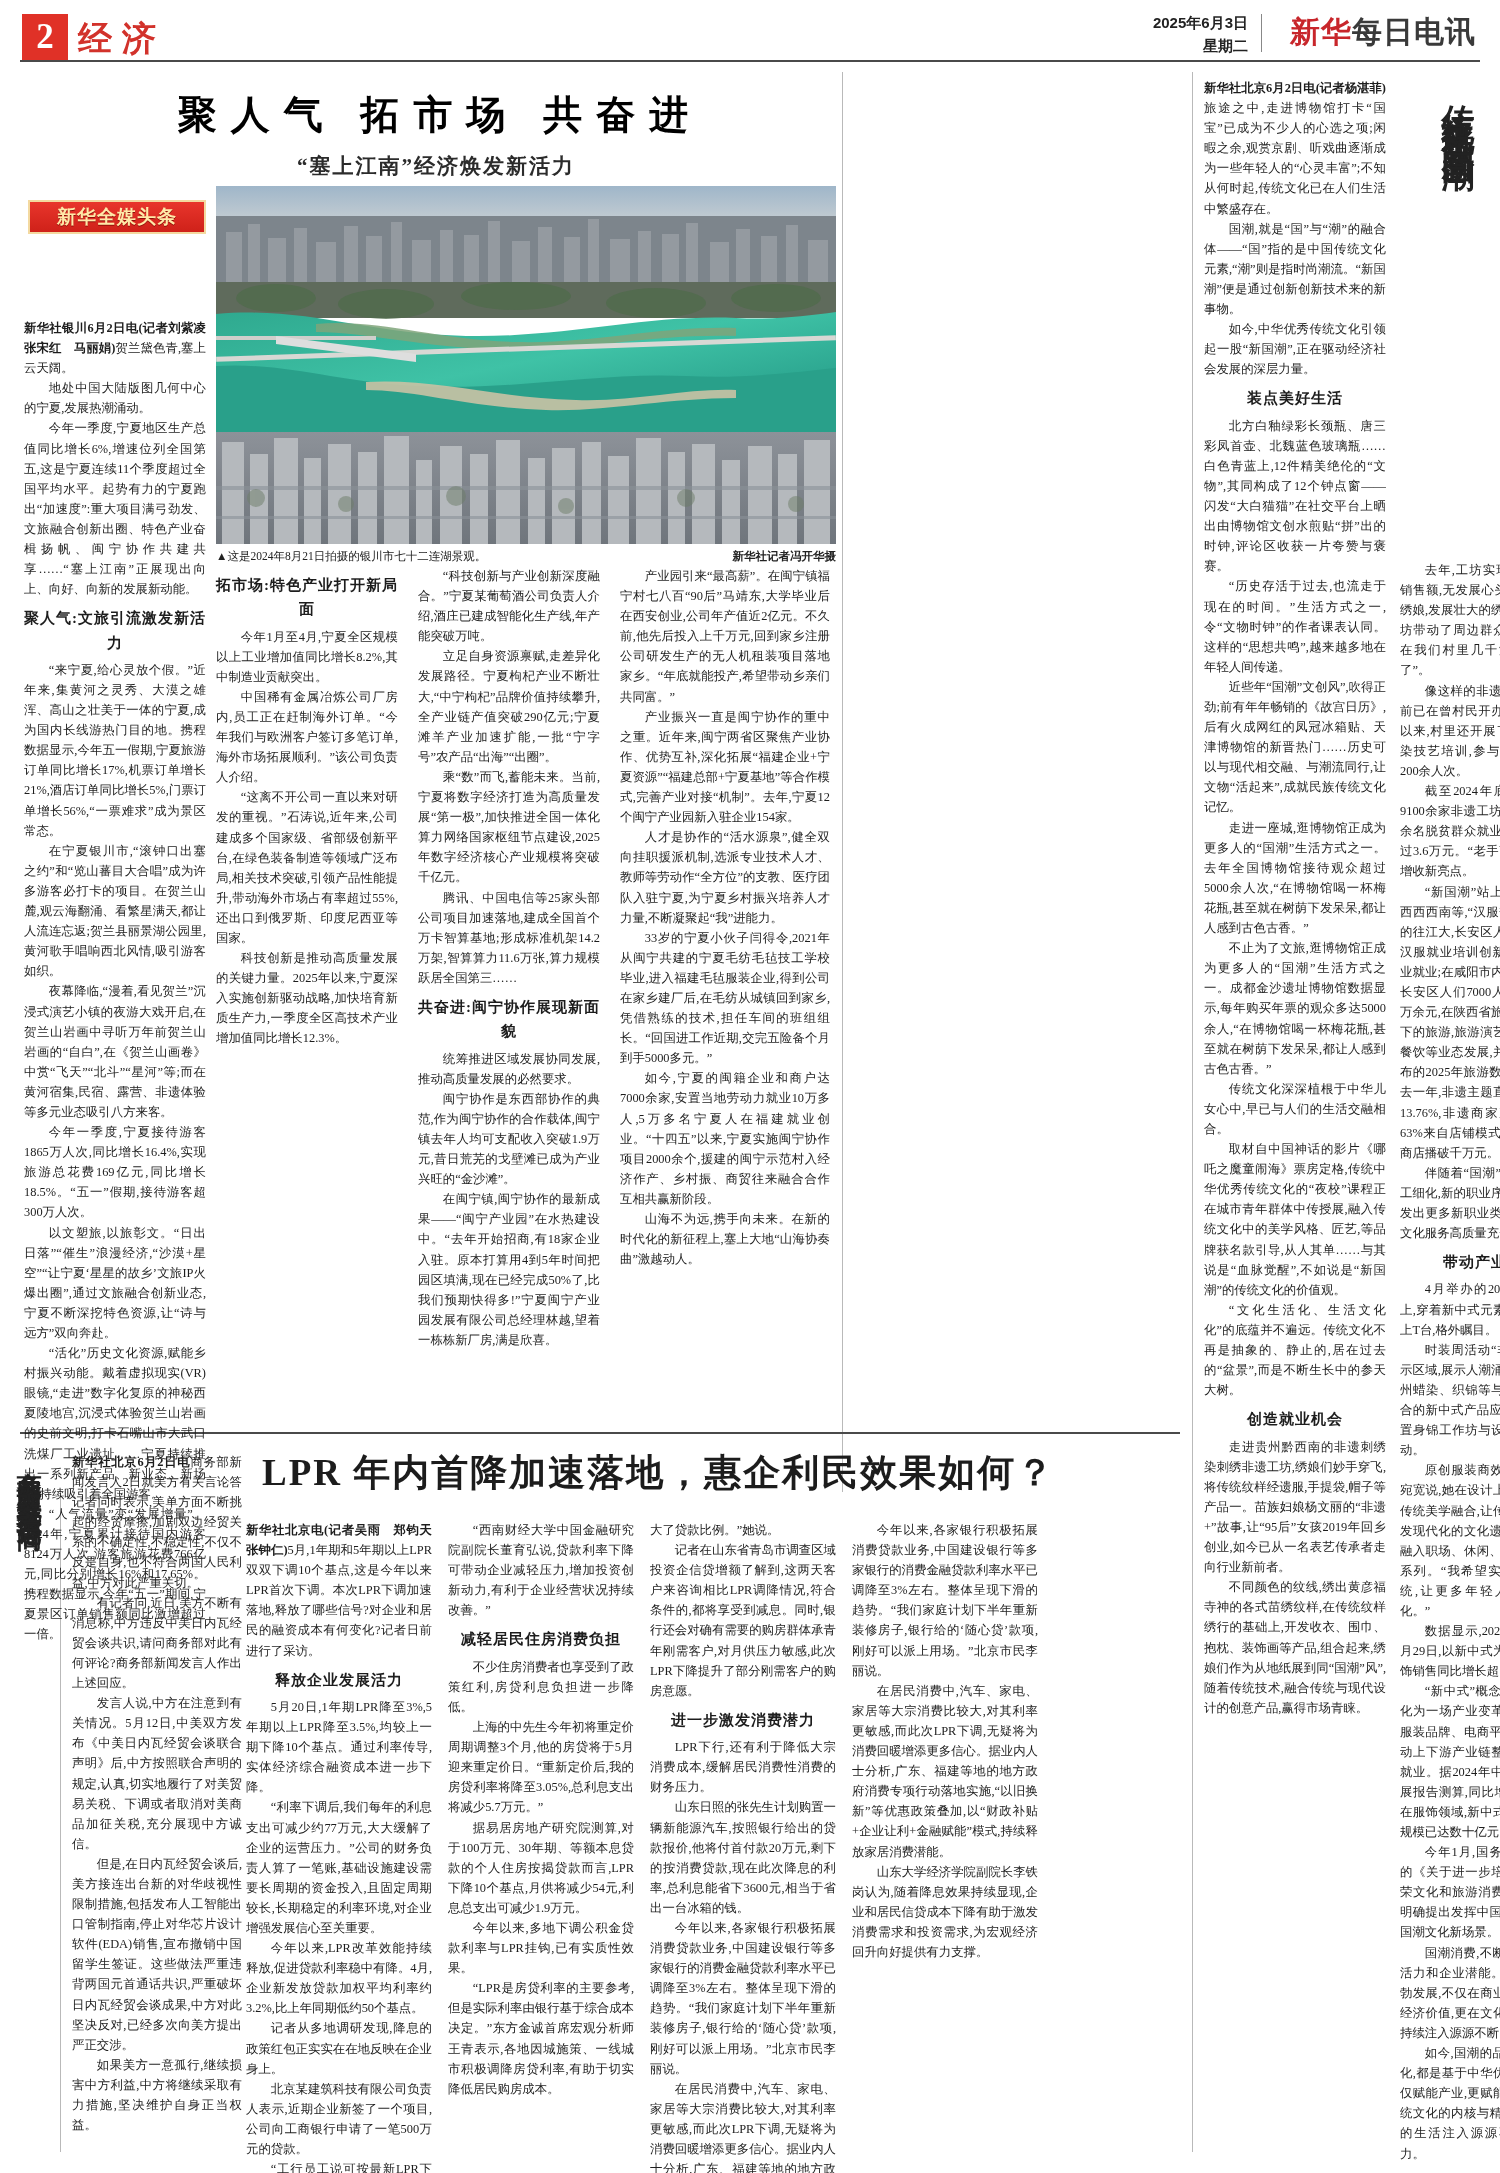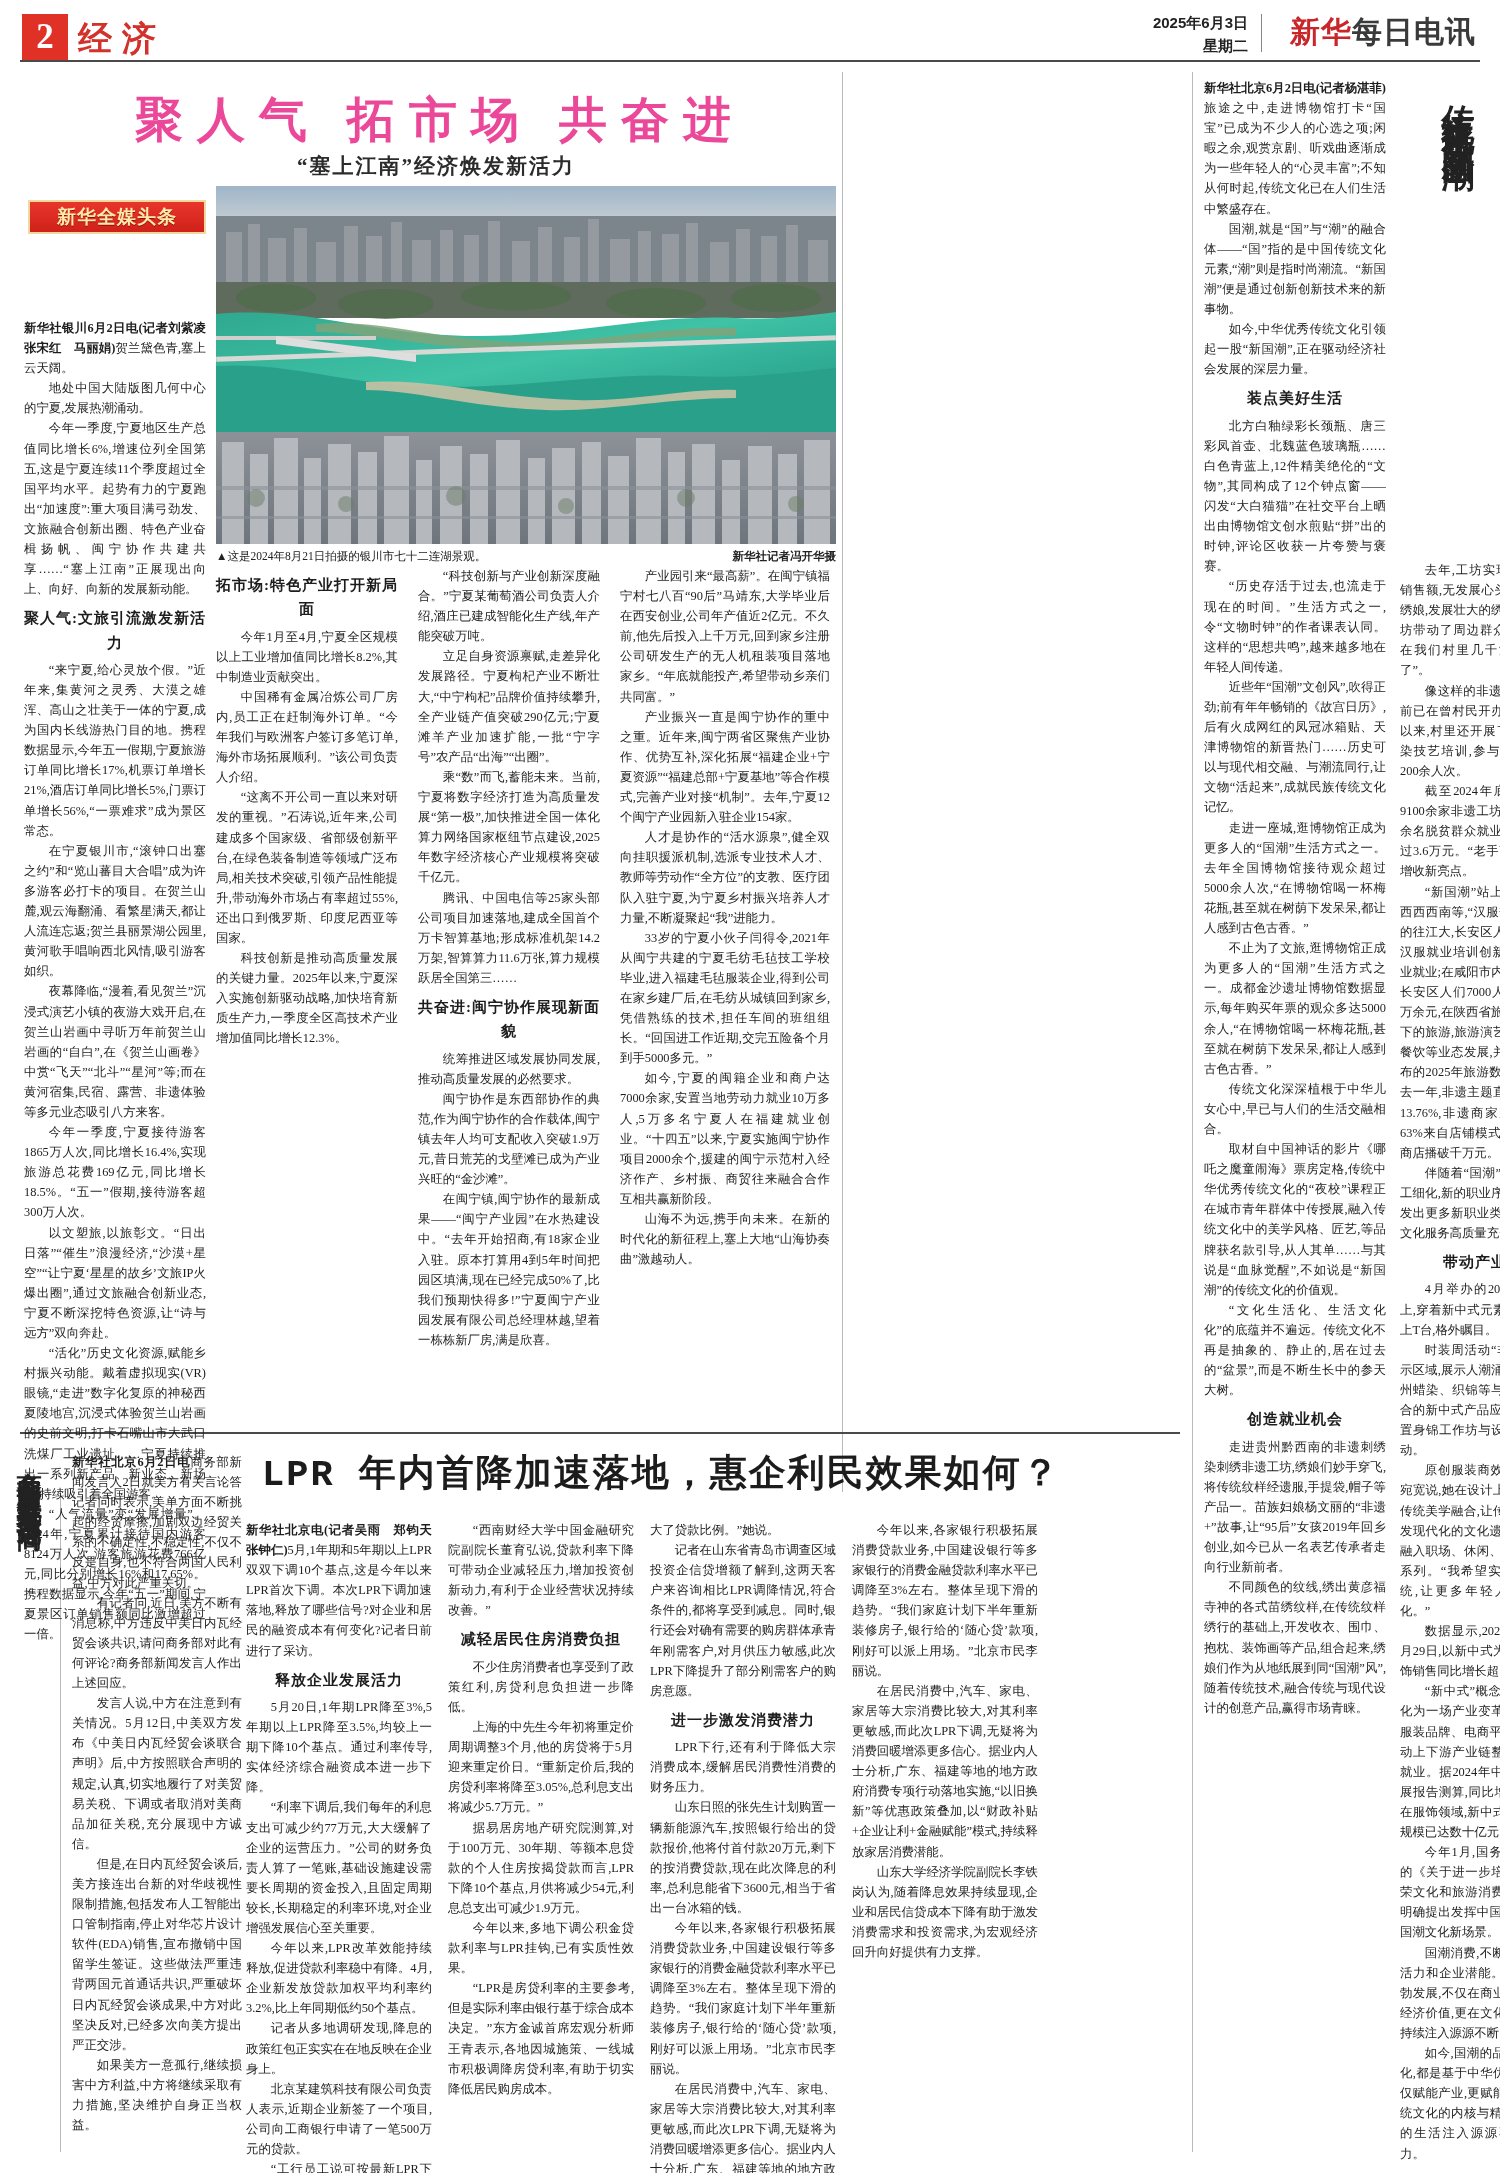--- a/index.html
+++ b/index.html
@@ -24,21 +24,21 @@
     letter-spacing:1px;font-family:"Liberation Serif",serif;white-space:nowrap;}
   .logo .blk{color:#3a3a3a;margin-top:9px;}
   .mast-rule{position:absolute;left:20px;top:60px;width:1460px;height:2px;background:#4a4a4a;}
 
   
   .vrule{position:absolute;width:1px;background:#b9b9b9;}
   .hrule-thick{position:absolute;height:2px;background:#4a4a4a;}
 
   
   .mainhead{position:absolute;left:60px;top:88px;width:760px;text-align:center;
-    font-size:48px;font-weight:bold;letter-spacing:14px;color:#ec4899;
+    font-size:39px;font-weight:bold;letter-spacing:14px;color:#000000;
     font-family:"Liberation Serif",serif;}
   .subhead{position:absolute;left:56px;top:152px;width:760px;text-align:center;
     font-size:21px;font-weight:bold;color:#2b2b2b;letter-spacing:2px;}
 
   
   .banner{position:absolute;left:28px;top:200px;width:178px;height:34px;
     background:linear-gradient(180deg,#e8352c 0%,#cf2119 100%);
     border:2px solid #f3d9a0;box-sizing:border-box;}
   .banner span{display:block;color:#ffe9a8;font-size:19px;font-weight:bold;
     text-align:center;line-height:30px;letter-spacing:1px;
@@ -61,21 +61,21 @@
 
   
   .vhead{position:absolute;writing-mode:vertical-rl;text-orientation:upright;
     font-size:33px;font-weight:bold;letter-spacing:6px;color:#222;
     font-family:"Liberation Serif",serif;line-height:1.12;}
   .vhead-left{position:absolute;writing-mode:vertical-rl;text-orientation:upright;
     font-size:25px;font-weight:bold;letter-spacing:3px;color:#222;line-height:1.15;}
 
   
   .lpr-head{position:absolute;font-size:37px;font-weight:bold;letter-spacing:2px;
-    color:#1c1c1c;font-family:Liberation Mono, monospace;white-space:nowrap;}
+    color:#1c1c1c;font-family:Liberation Serif, serif;white-space:nowrap;}
   .byline{font-weight:bold;}
 </style>
 </head>
 <body>
 
 <div class="page">
 
   <div class="masthead">
     <div class="pagenum">2</div>
     <div class="section-name">经济</div>

